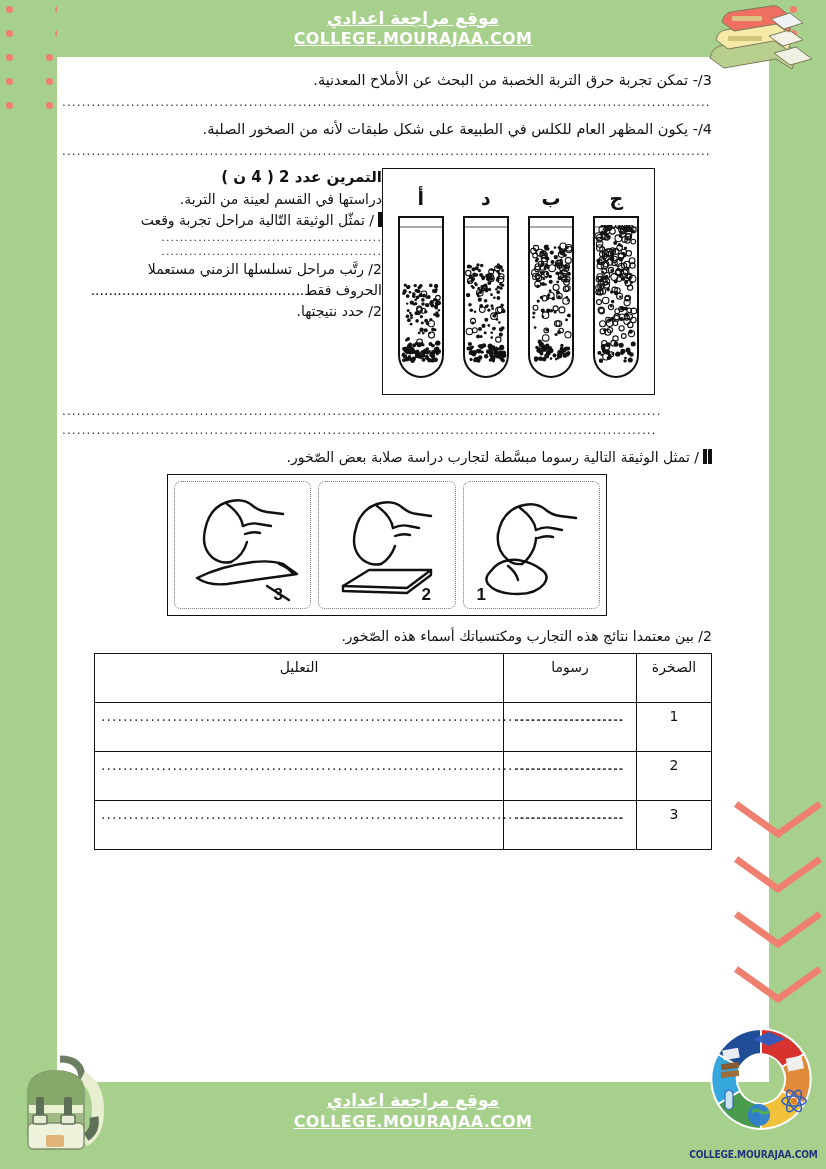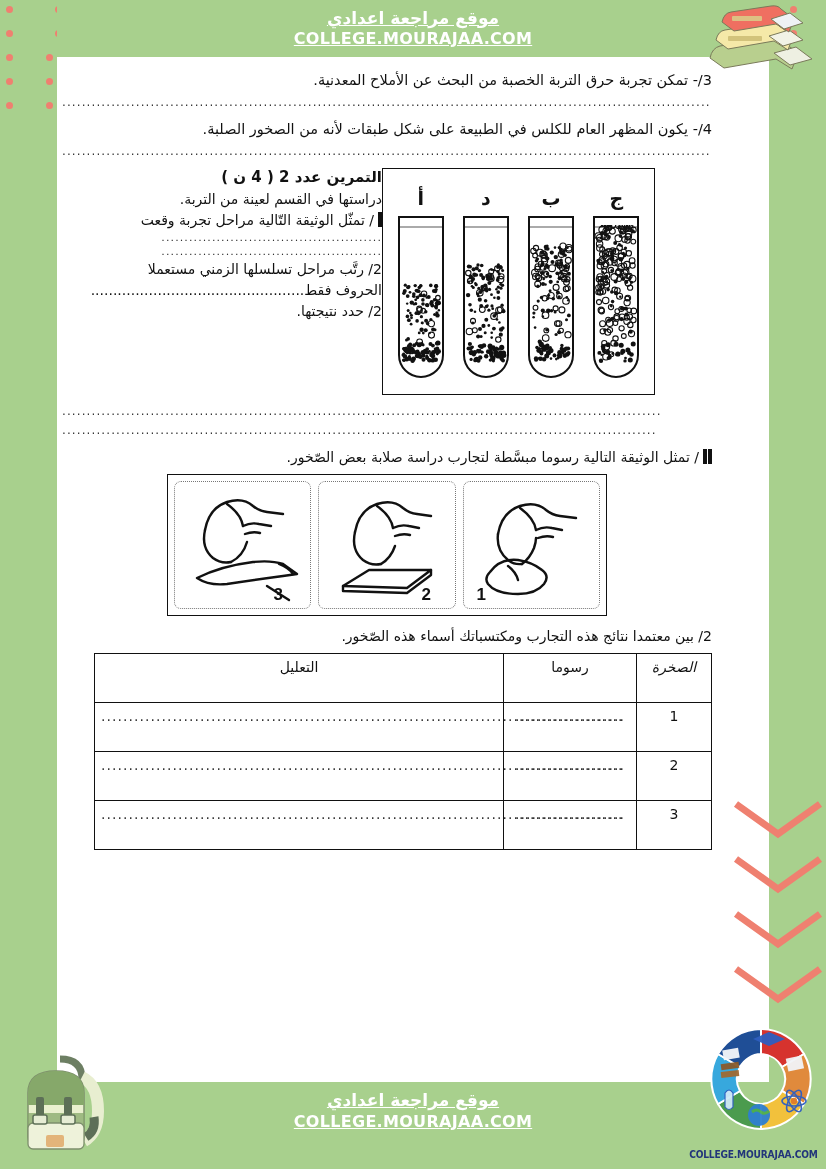--- a/index.html
+++ b/index.html
@@ -103,21 +103,21 @@
   
   table.rocks{
     border-collapse:collapse;width:618px;margin:6px 0 0 0;direction:rtl;
     table-layout:fixed;background:#fff;
   }
   table.rocks th,table.rocks td{
     border:1.6px solid #111;padding:5px 6px;font-size:14px;
     height:38px;vertical-align:top;
   }
   table.rocks th{font-weight:normal;text-align:center;}
-  .col-rock{width:62px;font-style:italic;}
+  .col-rock{width:62px;}
   .col-name{width:120px;}
   .cell-num{text-align:center;font-size:14px;padding-top:10px;}
   .cell-dots{color:#333;letter-spacing:1.05px;font-size:11px;text-align:center;padding-top:10px;direction:ltr;}
   .cell-dots-wide{color:#333;letter-spacing:1.05px;font-size:11px;text-align:center;padding-top:10px;direction:ltr;}
 
   
   .books{position:absolute;right:10px;top:-4px;width:120px;height:86px;}
   .backpack{position:absolute;left:6px;bottom:8px;width:112px;height:124px;}
   .eduwheel{position:absolute;right:4px;bottom:32px;width:122px;height:118px;}
 </style>

